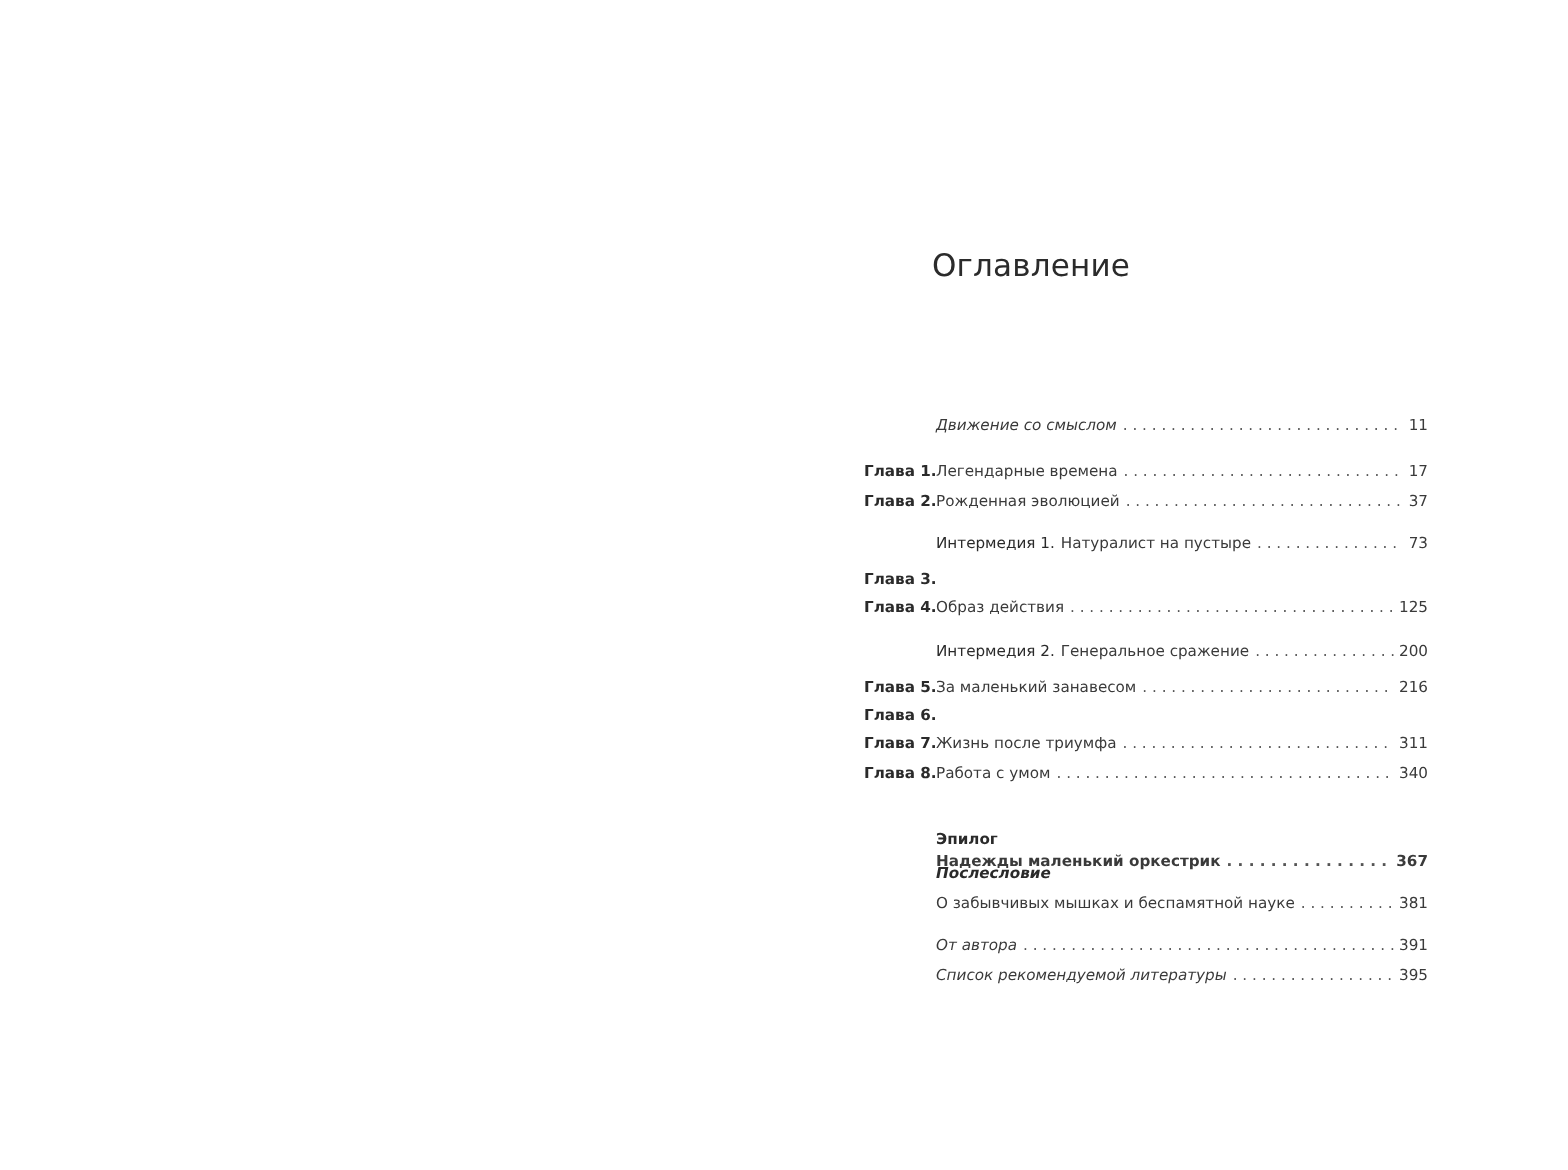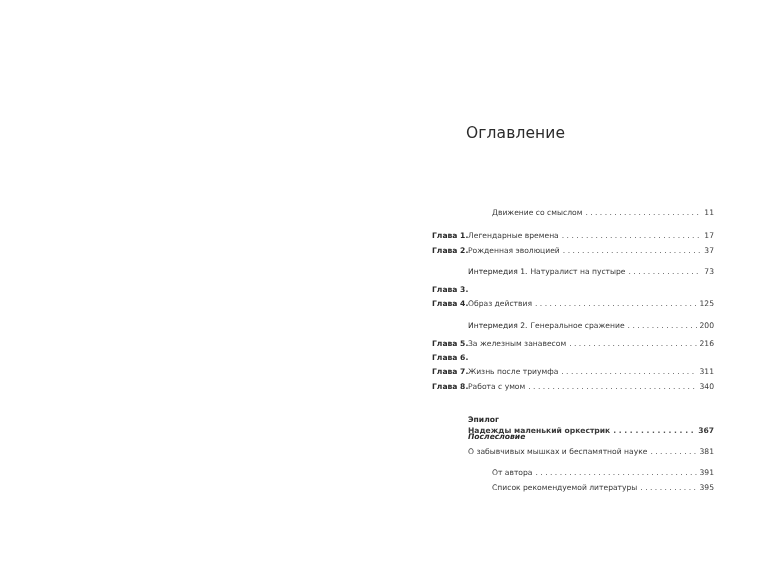--- a/index.html
+++ b/index.html
@@ -75,21 +75,21 @@
     }
     .row .entry .prefix {
       font-weight: normal;
       margin-right: 3px;
       color: #2a2a2a;
     }
     .row .entry .text {
       color: #3a3a3a;
     }
     .row .entry .text.italic {
-      margin-left: 24px;
+      font-style: italic;
     }
     .row .entry .dots {
       flex: 1;
       overflow: hidden;
       margin: 0 3px;
       color: #555;
       letter-spacing: 1.6px;
     }
     .row .entry .dots::before {
       content: ". . . . . . . . . . . . . . . . . . . . . . . . . . . . . . . . . . . . . . . . . . . . . . . . . . . . . . . . . . . . . . . . . . . . . . . . . . . . . . . . . . . . . . .";
@@ -161,21 +161,21 @@
         <span class="entry">
           <span class="prefix">Интермедия 2.</span>
           <span class="text">Генеральное сражение</span>
           <span class="dots"></span>
           <span class="page">200</span>
         </span>
       </div>
       <div class="row" style="top: 131px;">
         <span class="label">Глава 5.</span>
         <span class="entry">
-          <span class="text">За железным занавесом</span>
+          <span class="text">За маленький занавесом</span>
           <span class="dots"></span>
           <span class="page">216</span>
         </span>
       </div>
       <div class="row" style="top: 145px;">
         <span class="label">Глава 6.</span>
       </div>
       <div class="row" style="top: 159px;">
         <span class="label">Глава 7.</span>
         <span class="entry">

